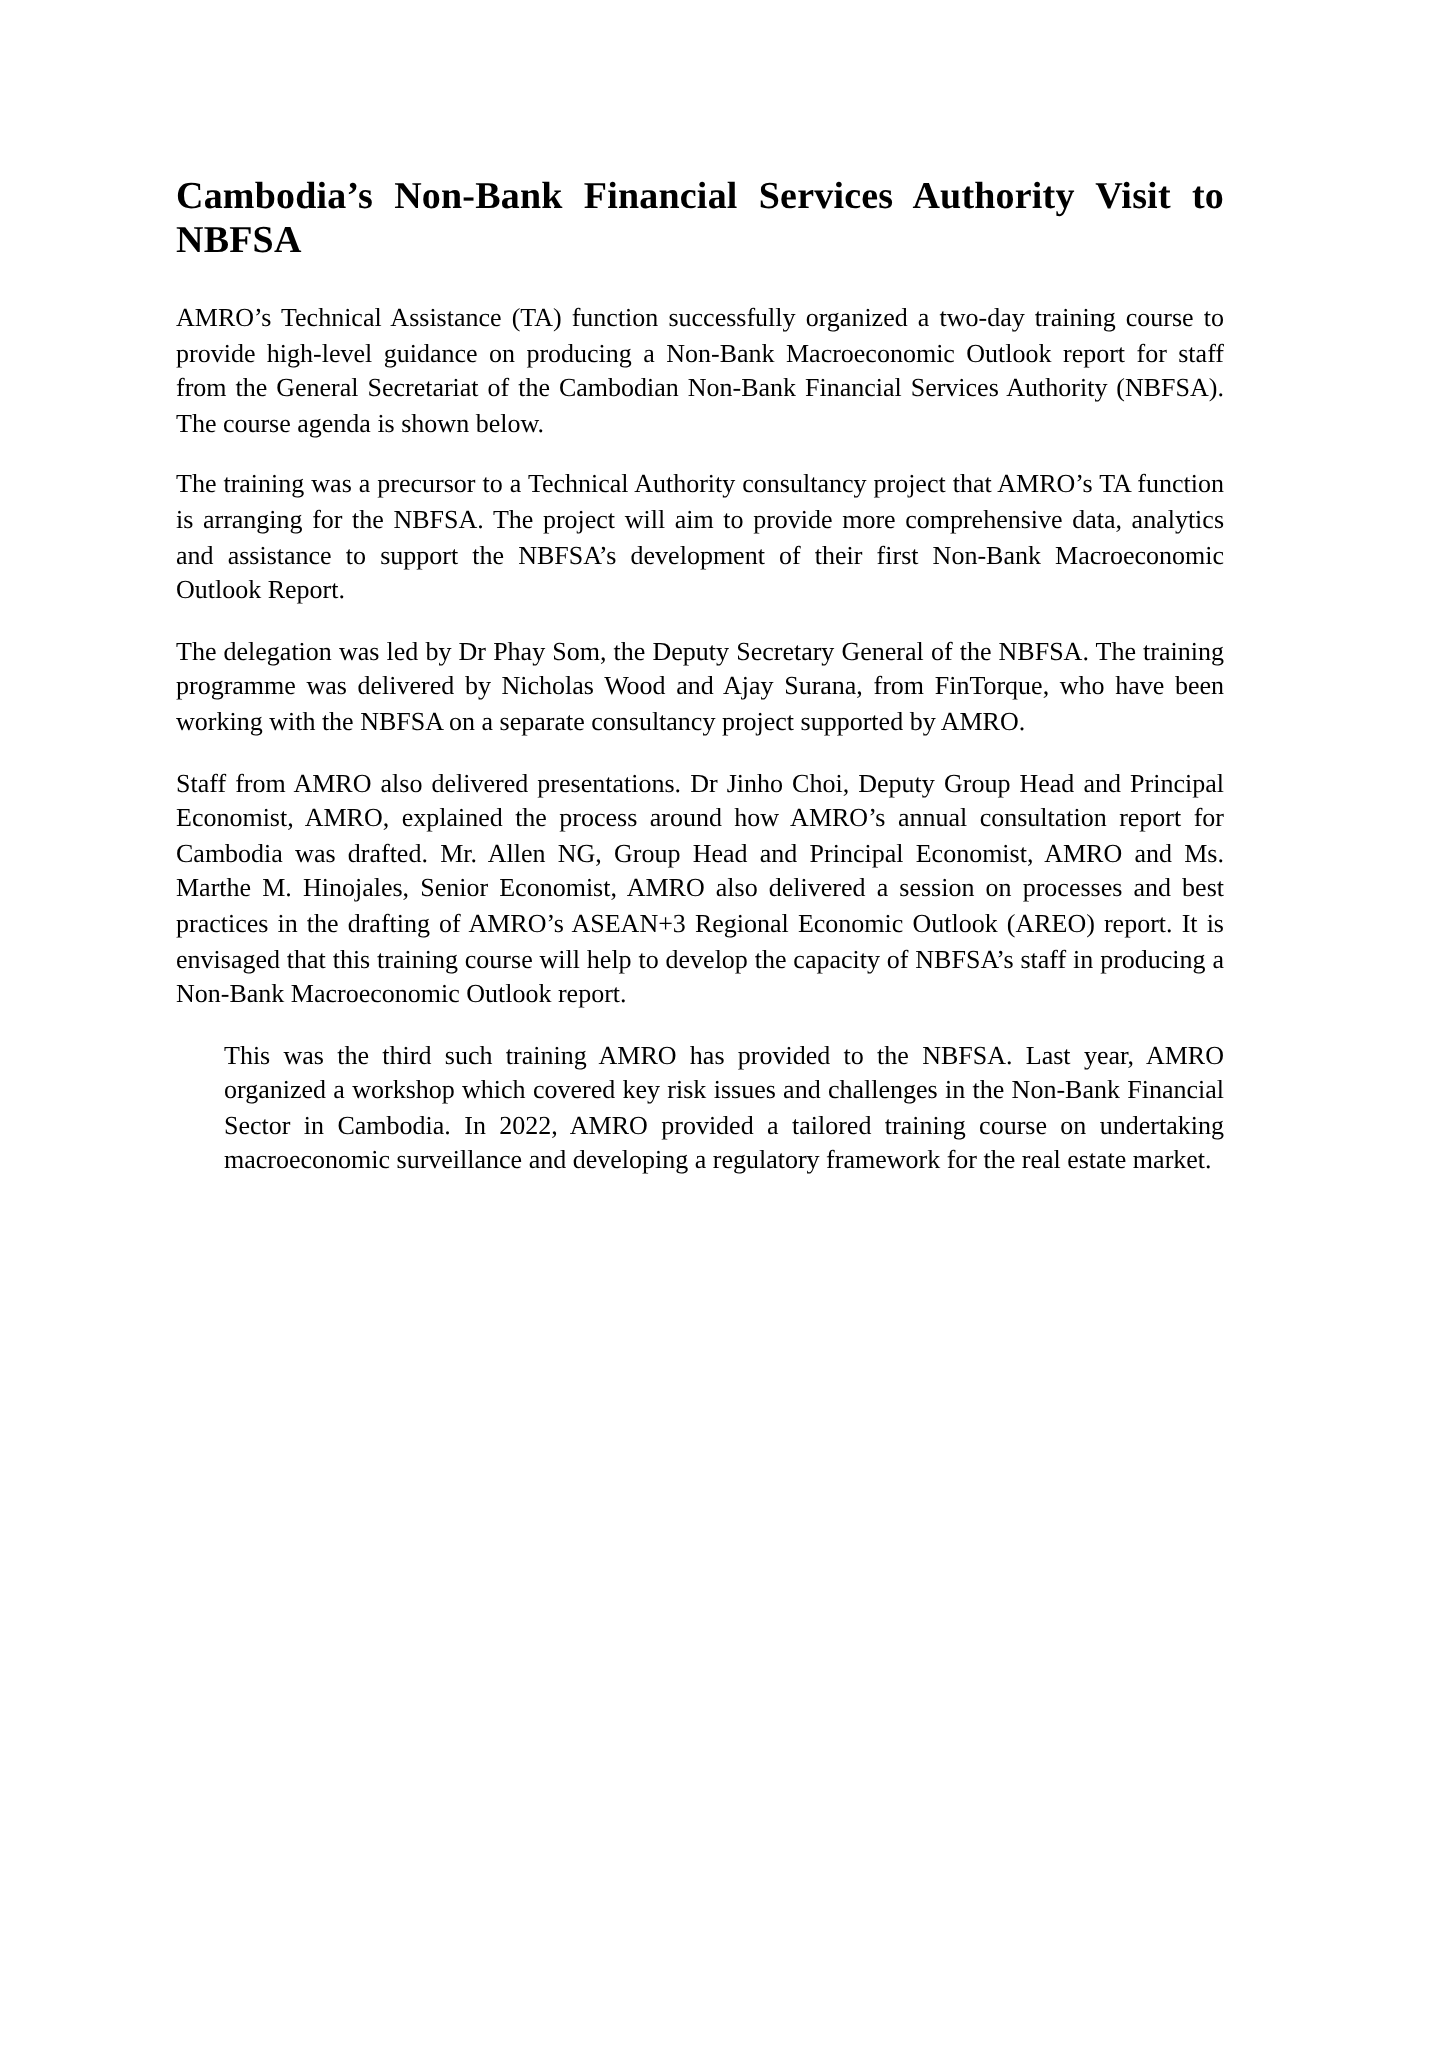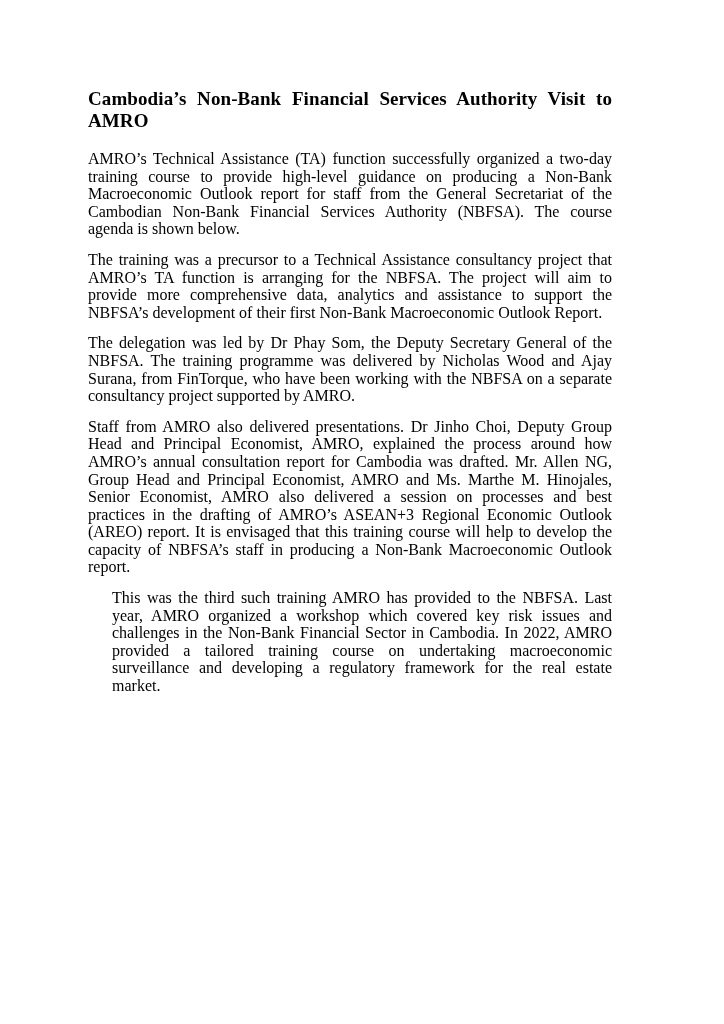--- a/index.html
+++ b/index.html
@@ -29,41 +29,41 @@
     letter-spacing: 0.1px;
   }
   .doc-title .title-line-1 {
     text-align: justify;
     text-align-last: justify;
   }
   .doc-title .title-line-2 {
     text-align: left;
   }
   .body-text p {
-    font-size: 16px;
+    font-size: 13px;
     line-height: 17.6px;
     text-align: justify;
     margin: 0 0 13px 0;
   }
   .body-text p:last-child {
     margin-bottom: 0;
     margin-left: 24px;
   }
 </style>
 </head>
 <body>
 
 <div class="page">
 
   <h1 class="doc-title">
     <div class="title-line-1">Cambodia’s Non-Bank Financial Services Authority Visit to</div>
-    <div class="title-line-2">AMRO</div>
+    <div class="title-line-2">NBFSA</div>
   </h1>
 
   <div class="body-text">
     <p>AMRO’s Technical Assistance (TA) function successfully organized a two-day training course to provide high-level guidance on producing a Non-Bank Macroeconomic Outlook report for staff from the General Secretariat of the Cambodian Non-Bank Financial Services Authority (NBFSA). The course agenda is shown below.</p>
-    <p>The training was a precursor to a Technical Assistance consultancy project that AMRO’s TA function is arranging for the NBFSA. The project will aim to provide more comprehensive data, analytics and assistance to support the NBFSA’s development of their first Non-Bank Macroeconomic Outlook Report.</p>
+    <p>The training was a precursor to a Technical Authority consultancy project that AMRO’s TA function is arranging for the NBFSA. The project will aim to provide more comprehensive data, analytics and assistance to support the NBFSA’s development of their first Non-Bank Macroeconomic Outlook Report.</p>
     <p>The delegation was led by Dr Phay Som, the Deputy Secretary General of the NBFSA. The training programme was delivered by Nicholas Wood and Ajay Surana, from FinTorque, who have been working with the NBFSA on a separate consultancy project supported by AMRO.</p>
     <p>Staff from AMRO also delivered presentations. Dr Jinho Choi, Deputy Group Head and Principal Economist, AMRO, explained the process around how AMRO’s annual consultation report for Cambodia was drafted. Mr. Allen NG, Group Head and Principal Economist, AMRO and Ms. Marthe M. Hinojales, Senior Economist, AMRO also delivered a session on processes and best practices in the drafting of AMRO’s ASEAN+3 Regional Economic Outlook (AREO) report.  It is envisaged that this training course will help to develop the capacity of NBFSA’s staff in producing a Non-Bank Macroeconomic Outlook report.</p>
     <p>This was the third such training AMRO has provided to the NBFSA. Last year, AMRO organized a workshop which covered key risk issues and challenges in the Non-Bank Financial Sector in Cambodia. In 2022, AMRO provided a tailored training course on undertaking macroeconomic surveillance and developing a regulatory framework for the real estate market.</p>
   </div>
 
 </div>
 
 </body></html>

